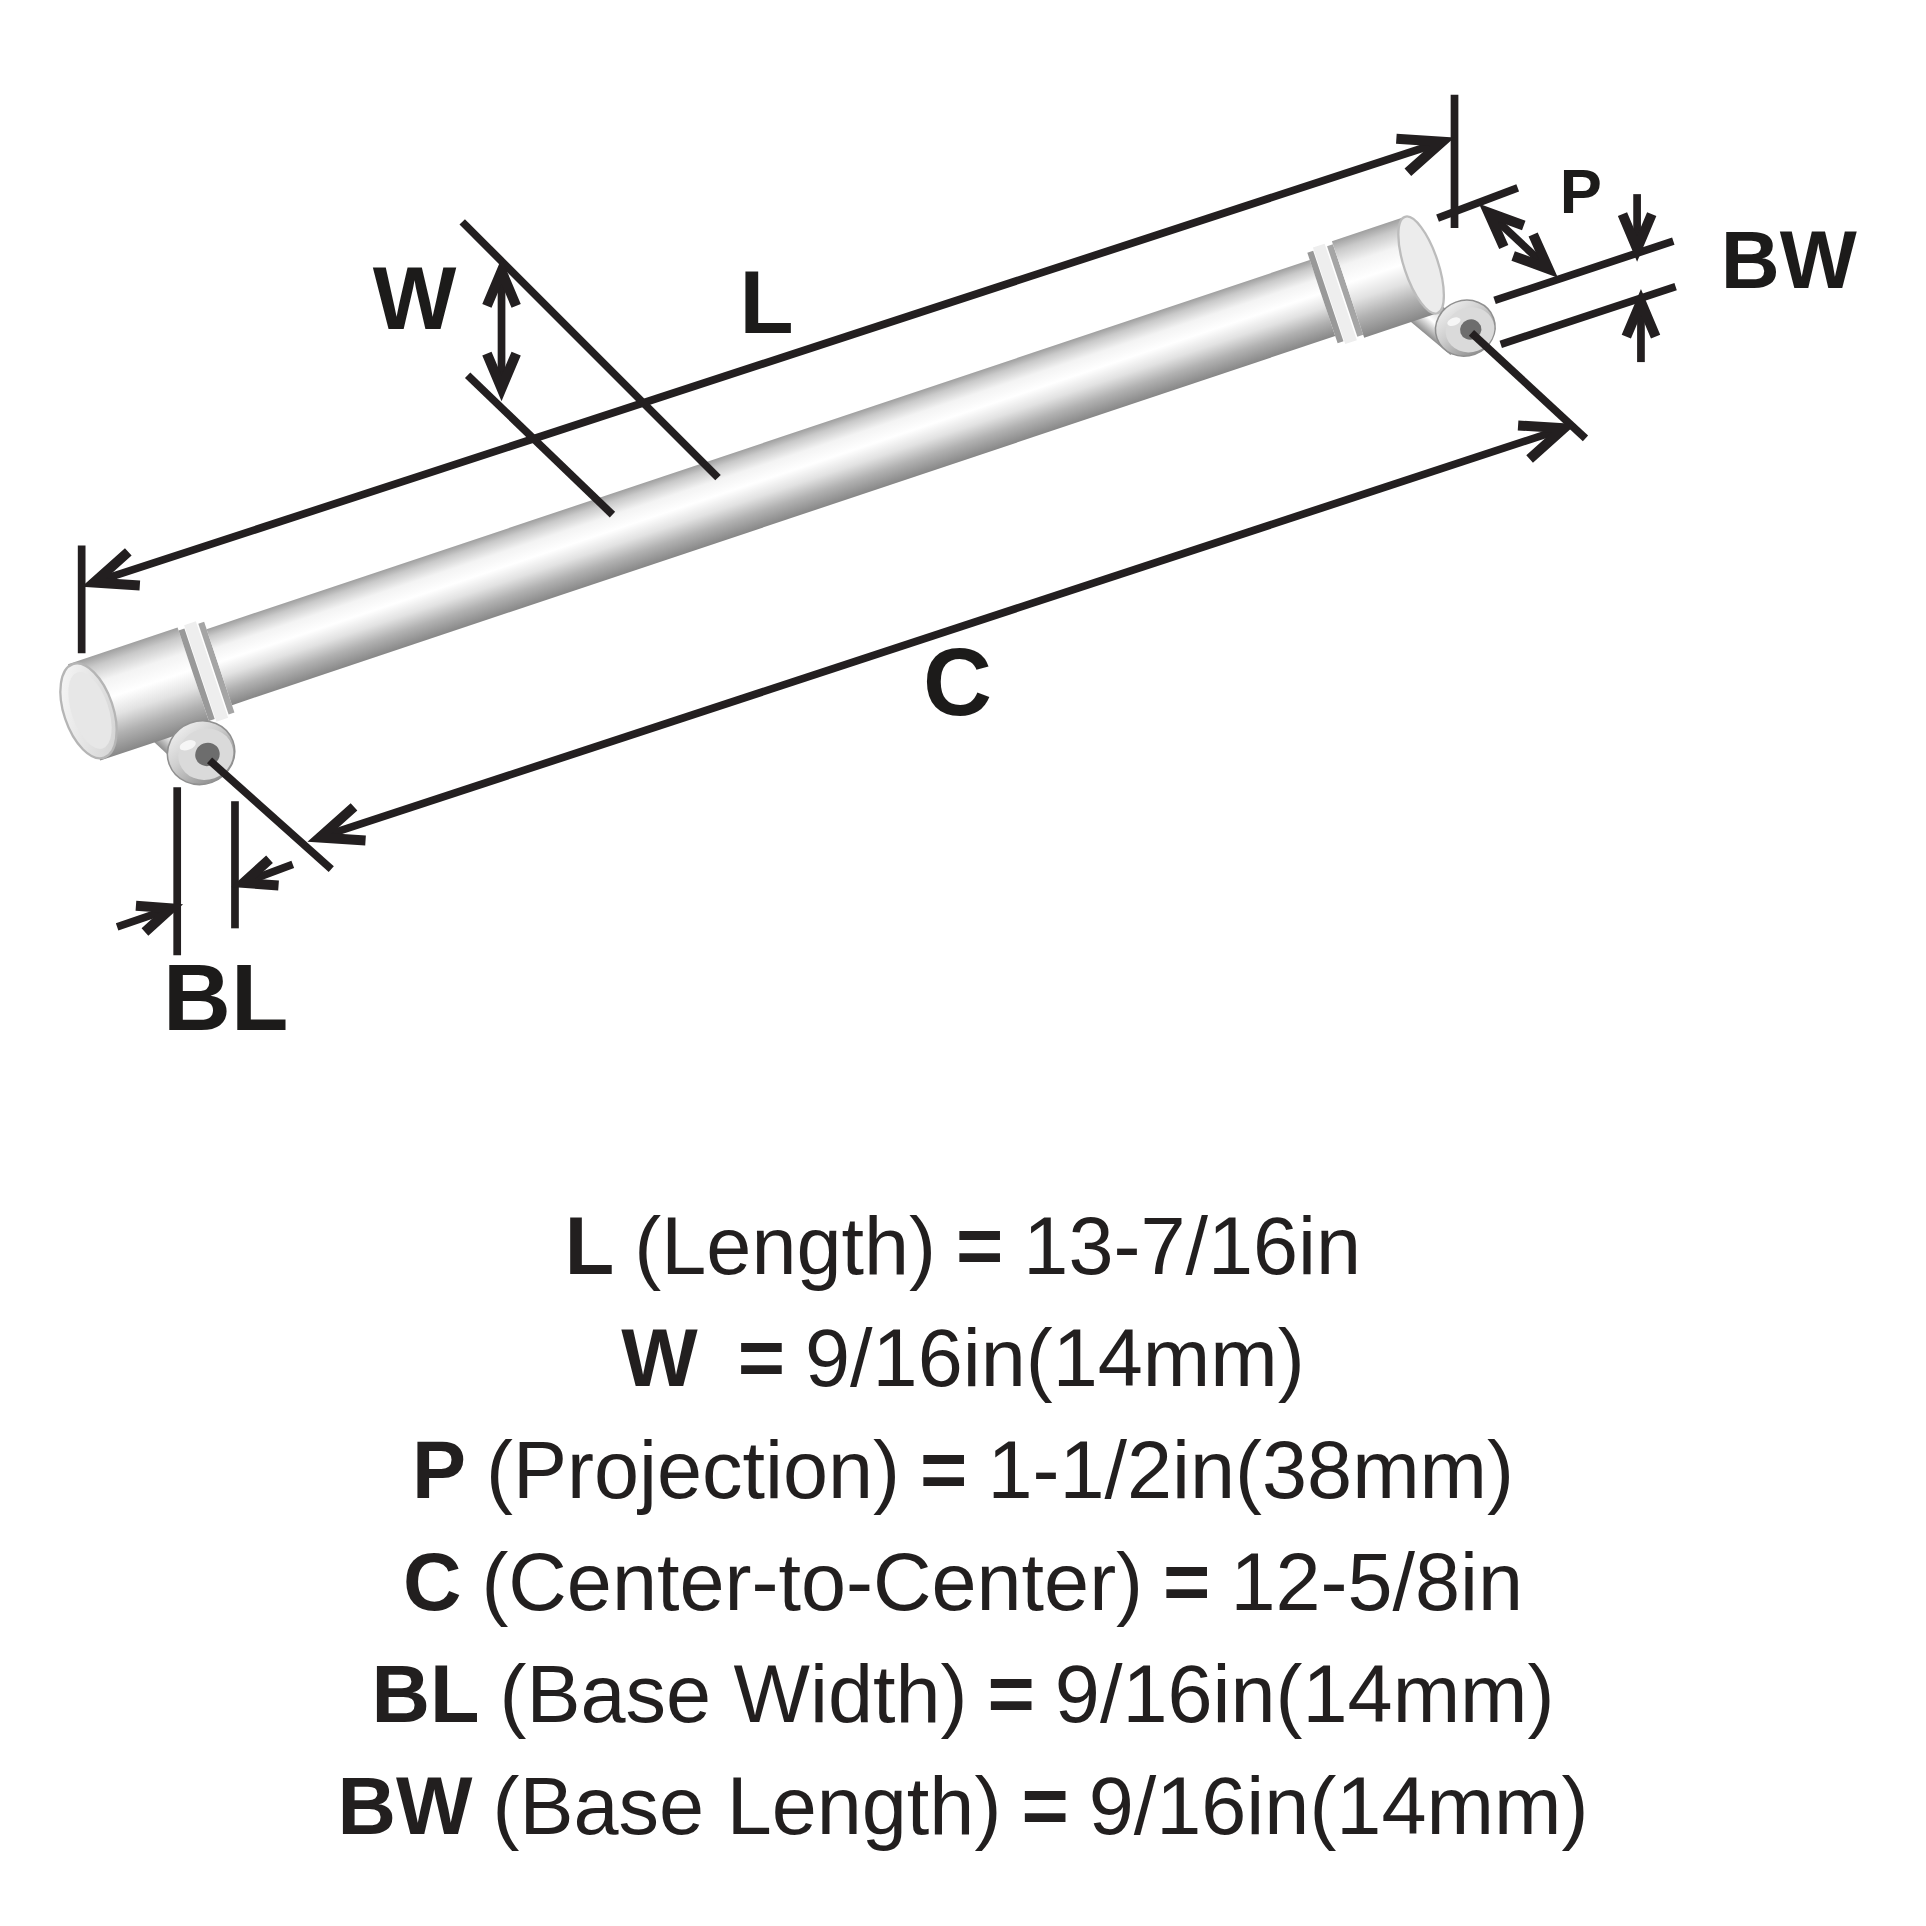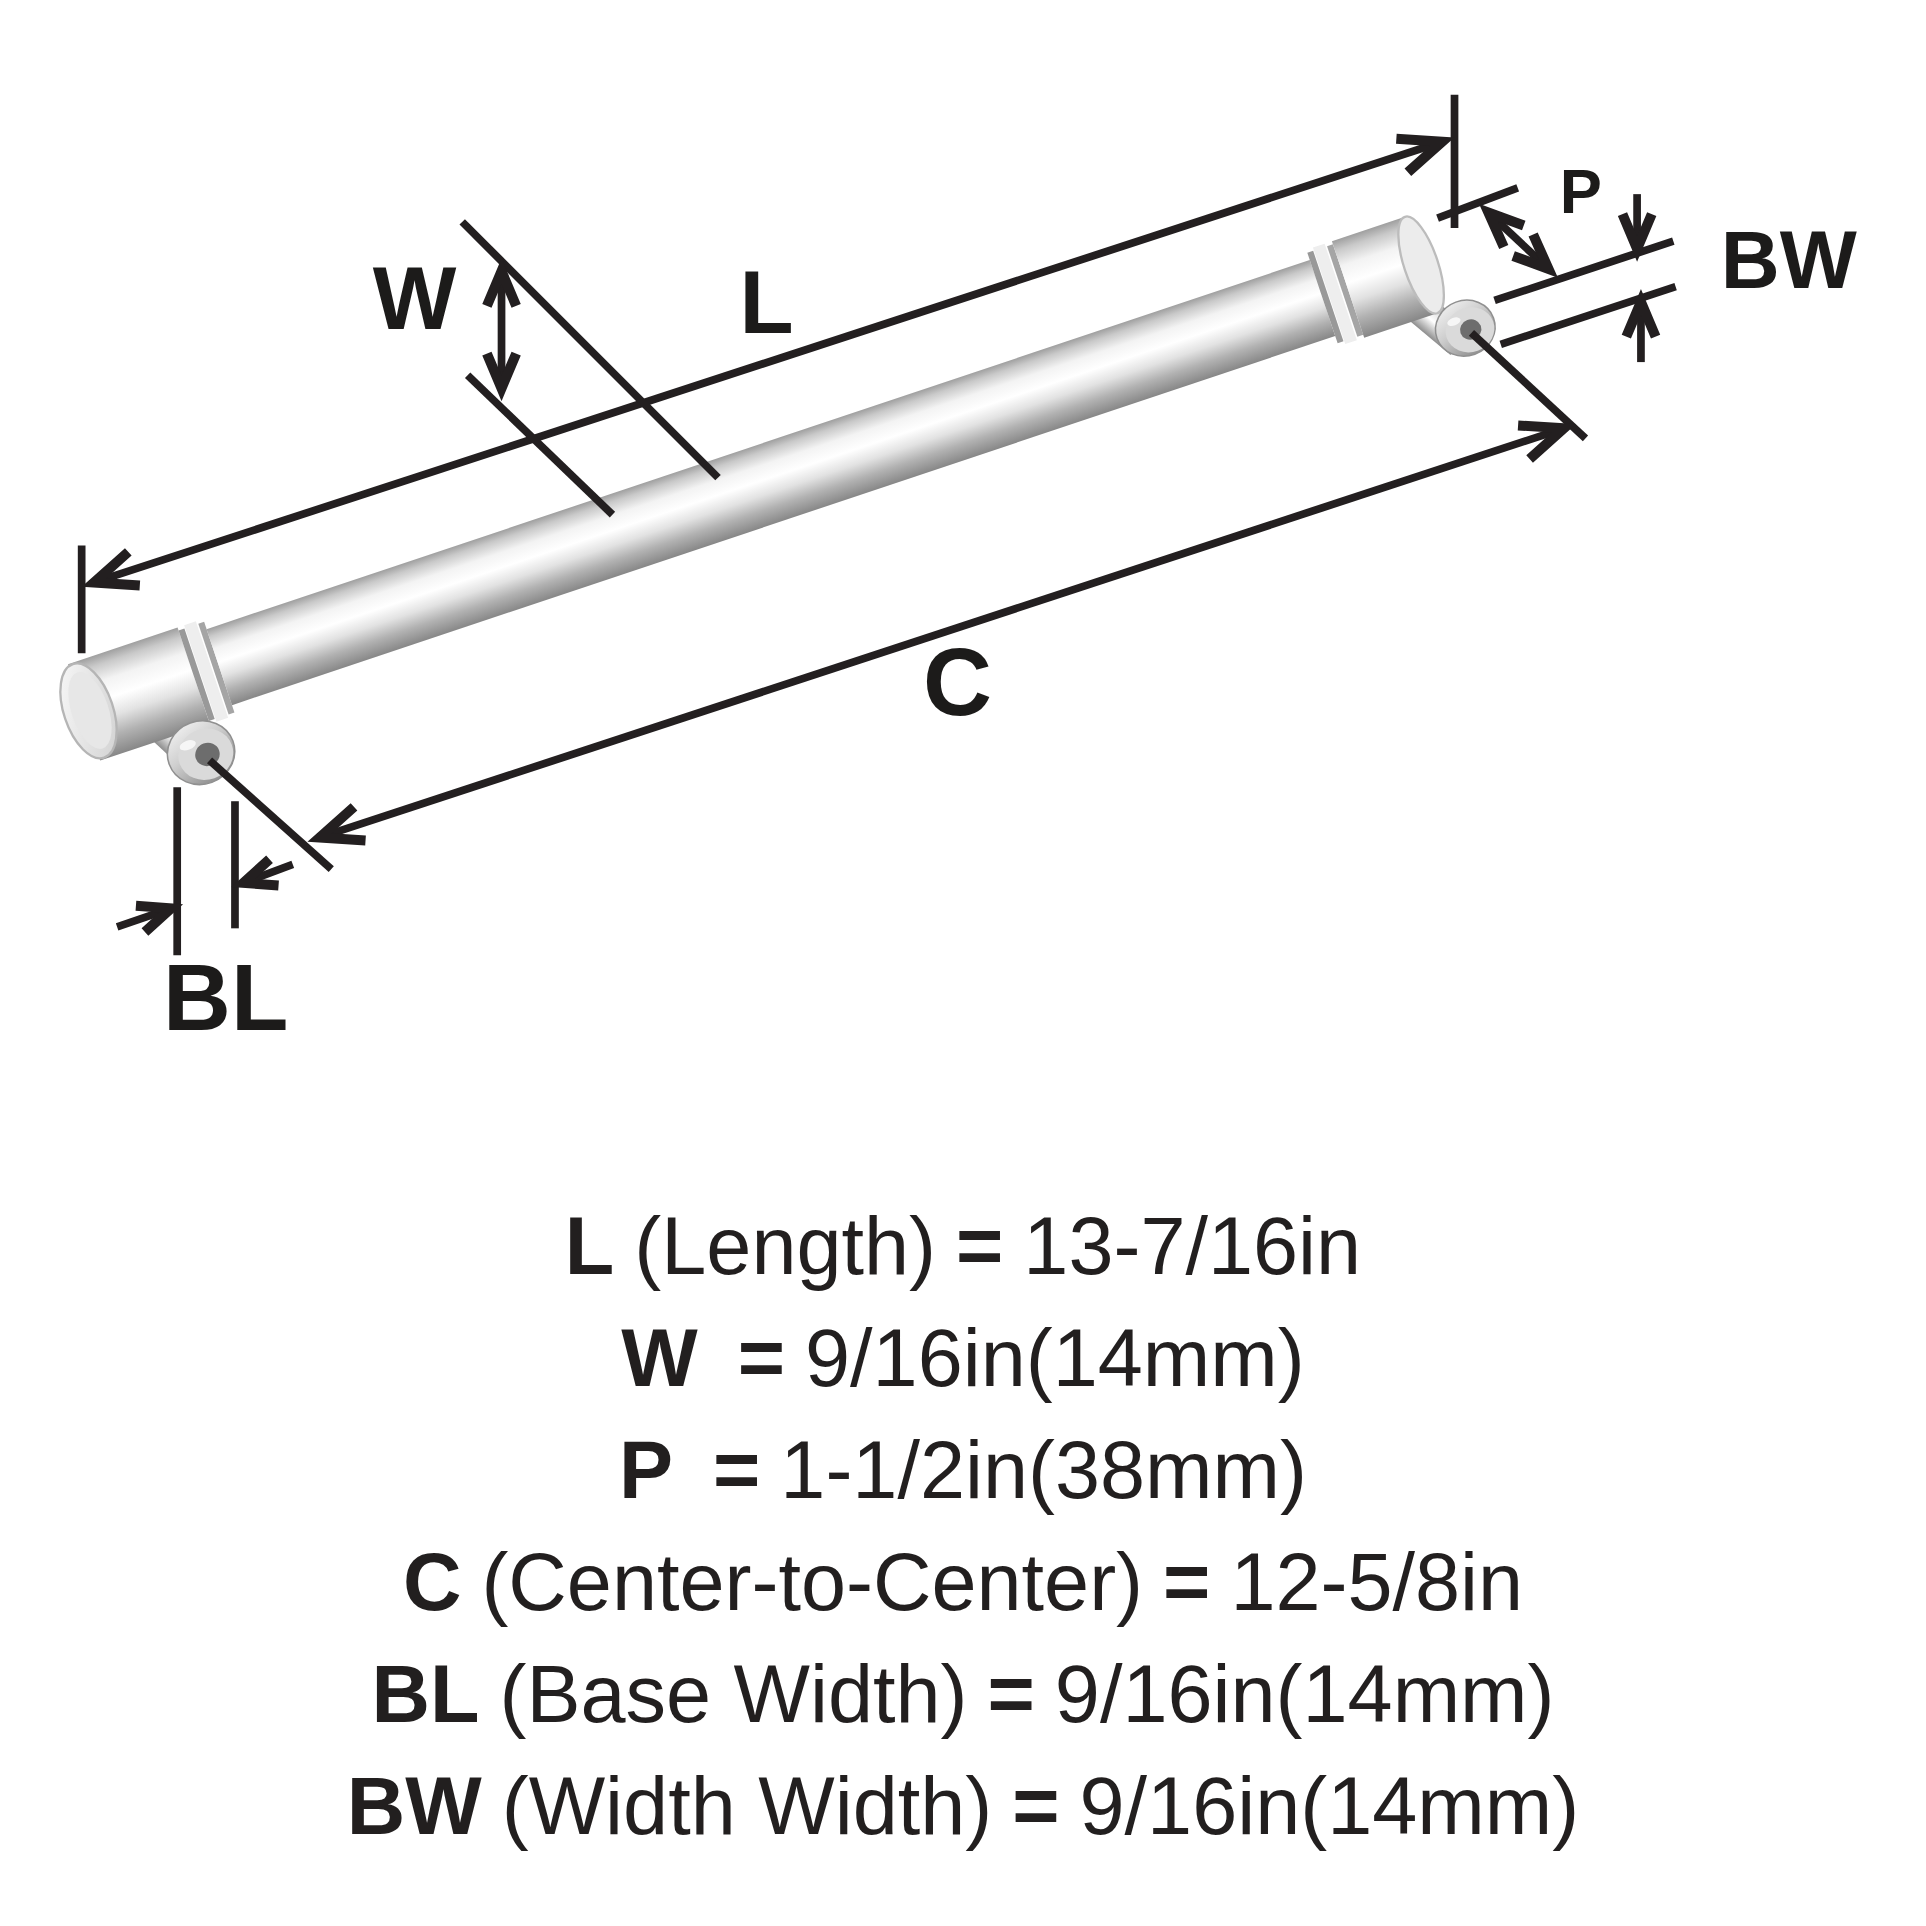--- a/index.html
+++ b/index.html
@@ -156,27 +156,27 @@
   </svg>
 
   <div id="specs">
     <div class="spec-line">
       <span class="sym">L</span><span class="lbl">(Length)</span><span class="eq">=</span><span class="val">13-7/16in</span>
     </div>
     <div class="spec-line">
       <span class="sym">W</span><span class="eq">=</span><span class="val">9/16in</span><span class="met">(14mm)</span>
     </div>
     <div class="spec-line">
-      <span class="sym">P</span><span class="eq">=</span><span class="val">1-1/2in</span><span class="met">(38mm)</span>
+      <span class="sym">P</span><span class="lbl">(Projection)</span><span class="eq">=</span><span class="val">1-1/2in</span><span class="met">(38mm)</span>
     </div>
     <div class="spec-line">
       <span class="sym">C</span><span class="lbl">(Center-to-Center)</span><span class="eq">=</span><span class="val">12-5/8in</span>
     </div>
     <div class="spec-line">
       <span class="sym">BL</span><span class="lbl">(Base Width)</span><span class="eq">=</span><span class="val">9/16in</span><span class="met">(14mm)</span>
     </div>
     <div class="spec-line">
-      <span class="sym">BW</span><span class="lbl">(Width Width)</span><span class="eq">=</span><span class="val">9/16in</span><span class="met">(14mm)</span>
+      <span class="sym">BW</span><span class="lbl">(Base Length)</span><span class="eq">=</span><span class="val">9/16in</span><span class="met">(14mm)</span>
     </div>
   </div>
 
 </div>
 
 
 </body></html>

